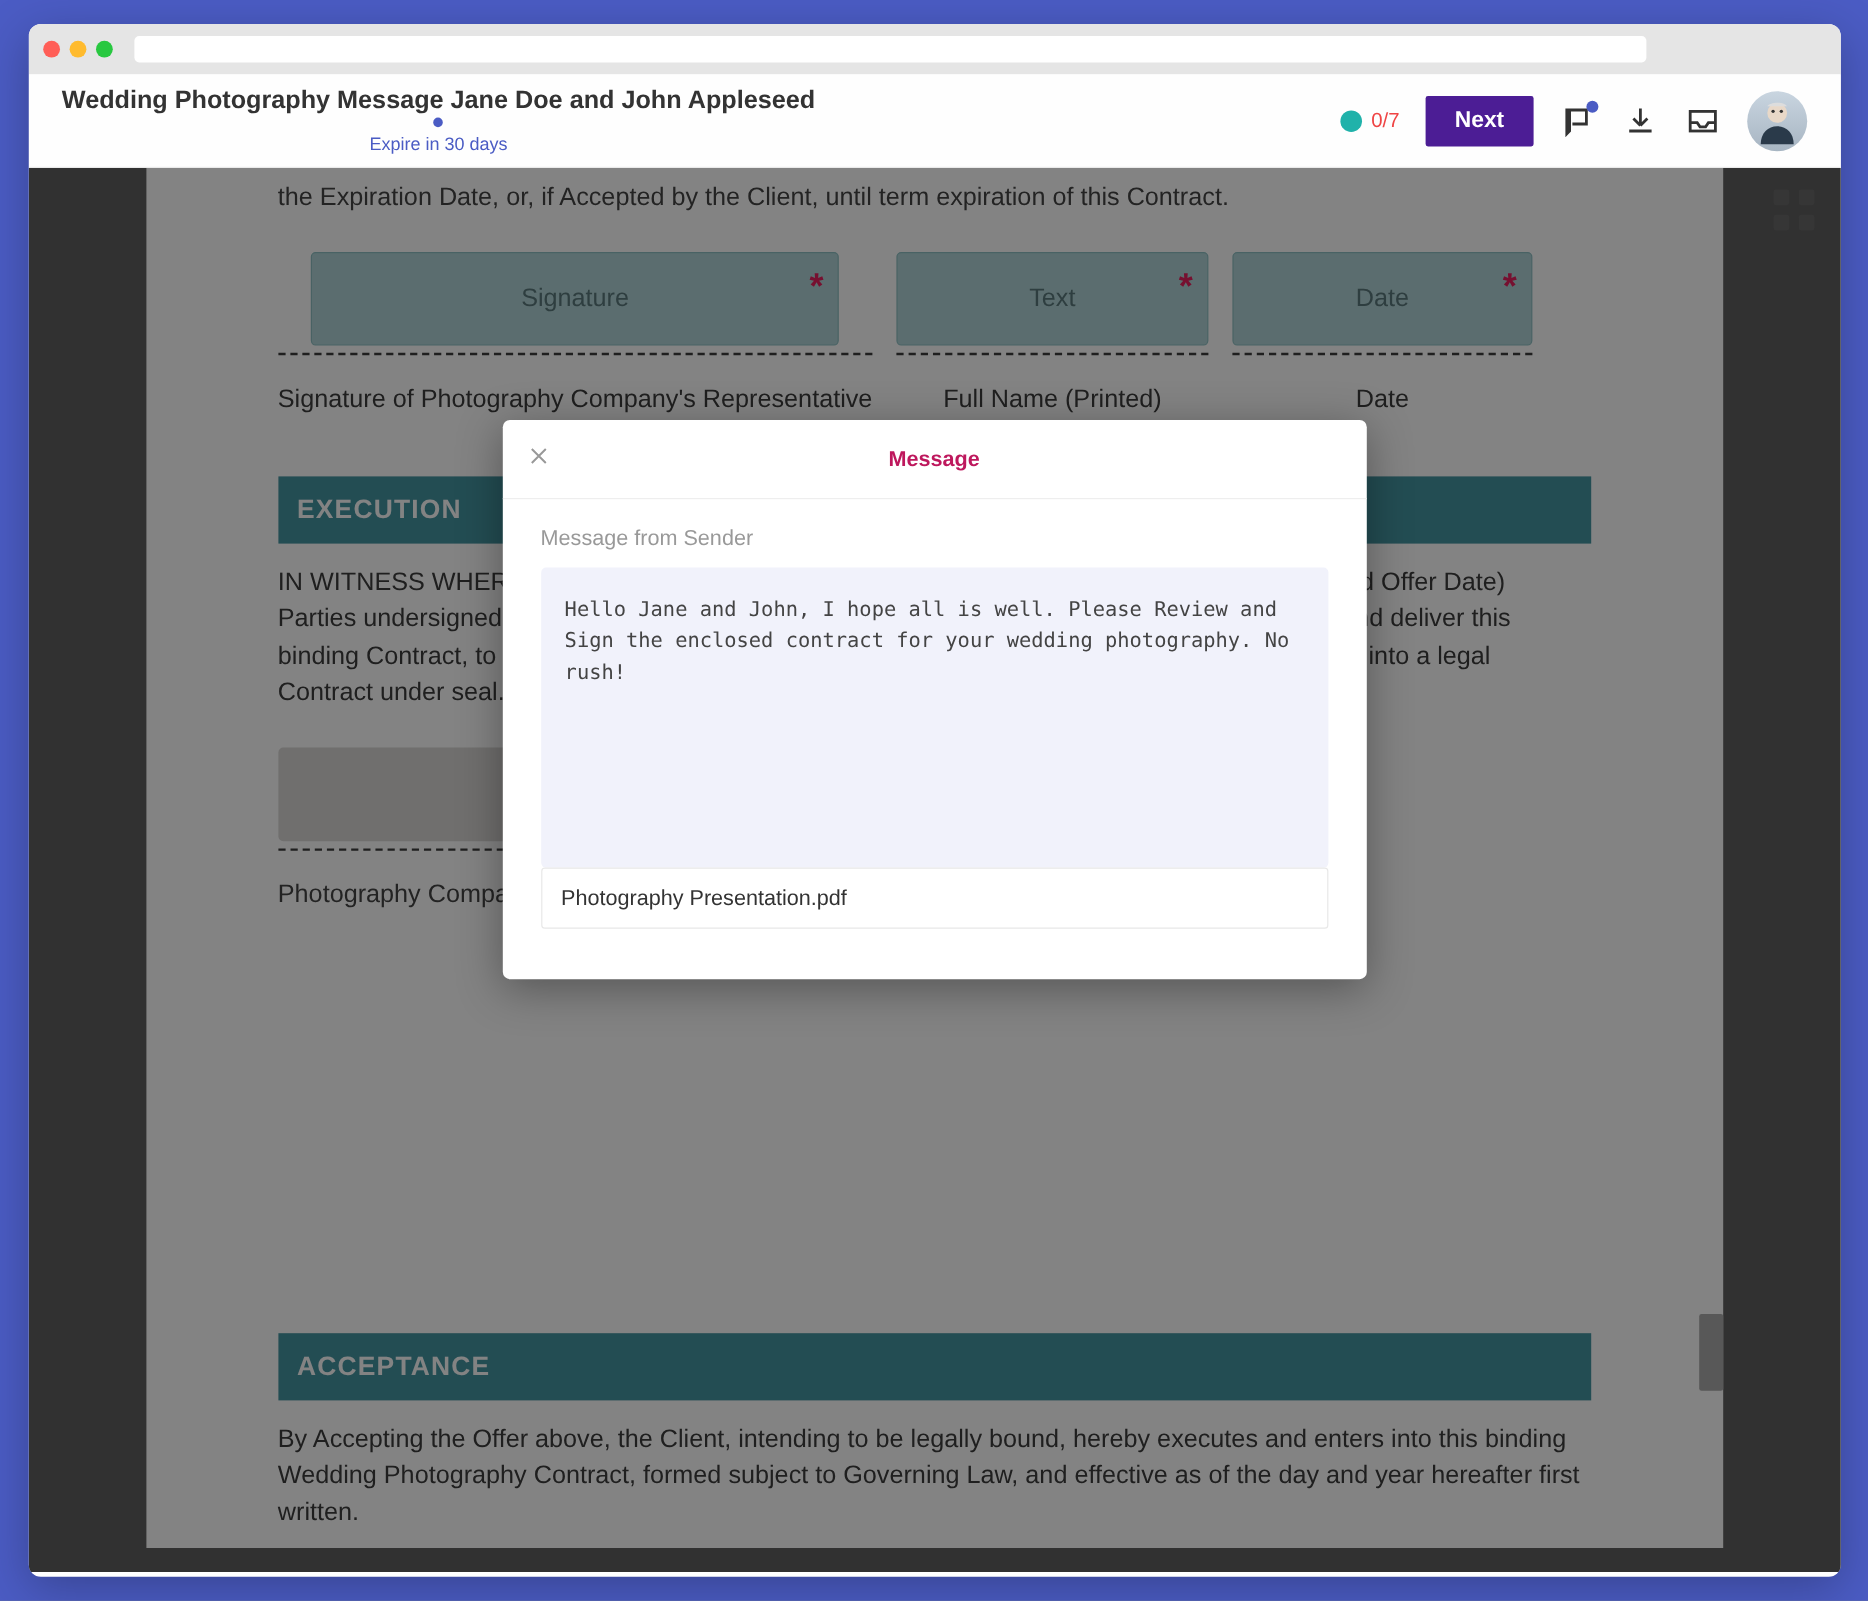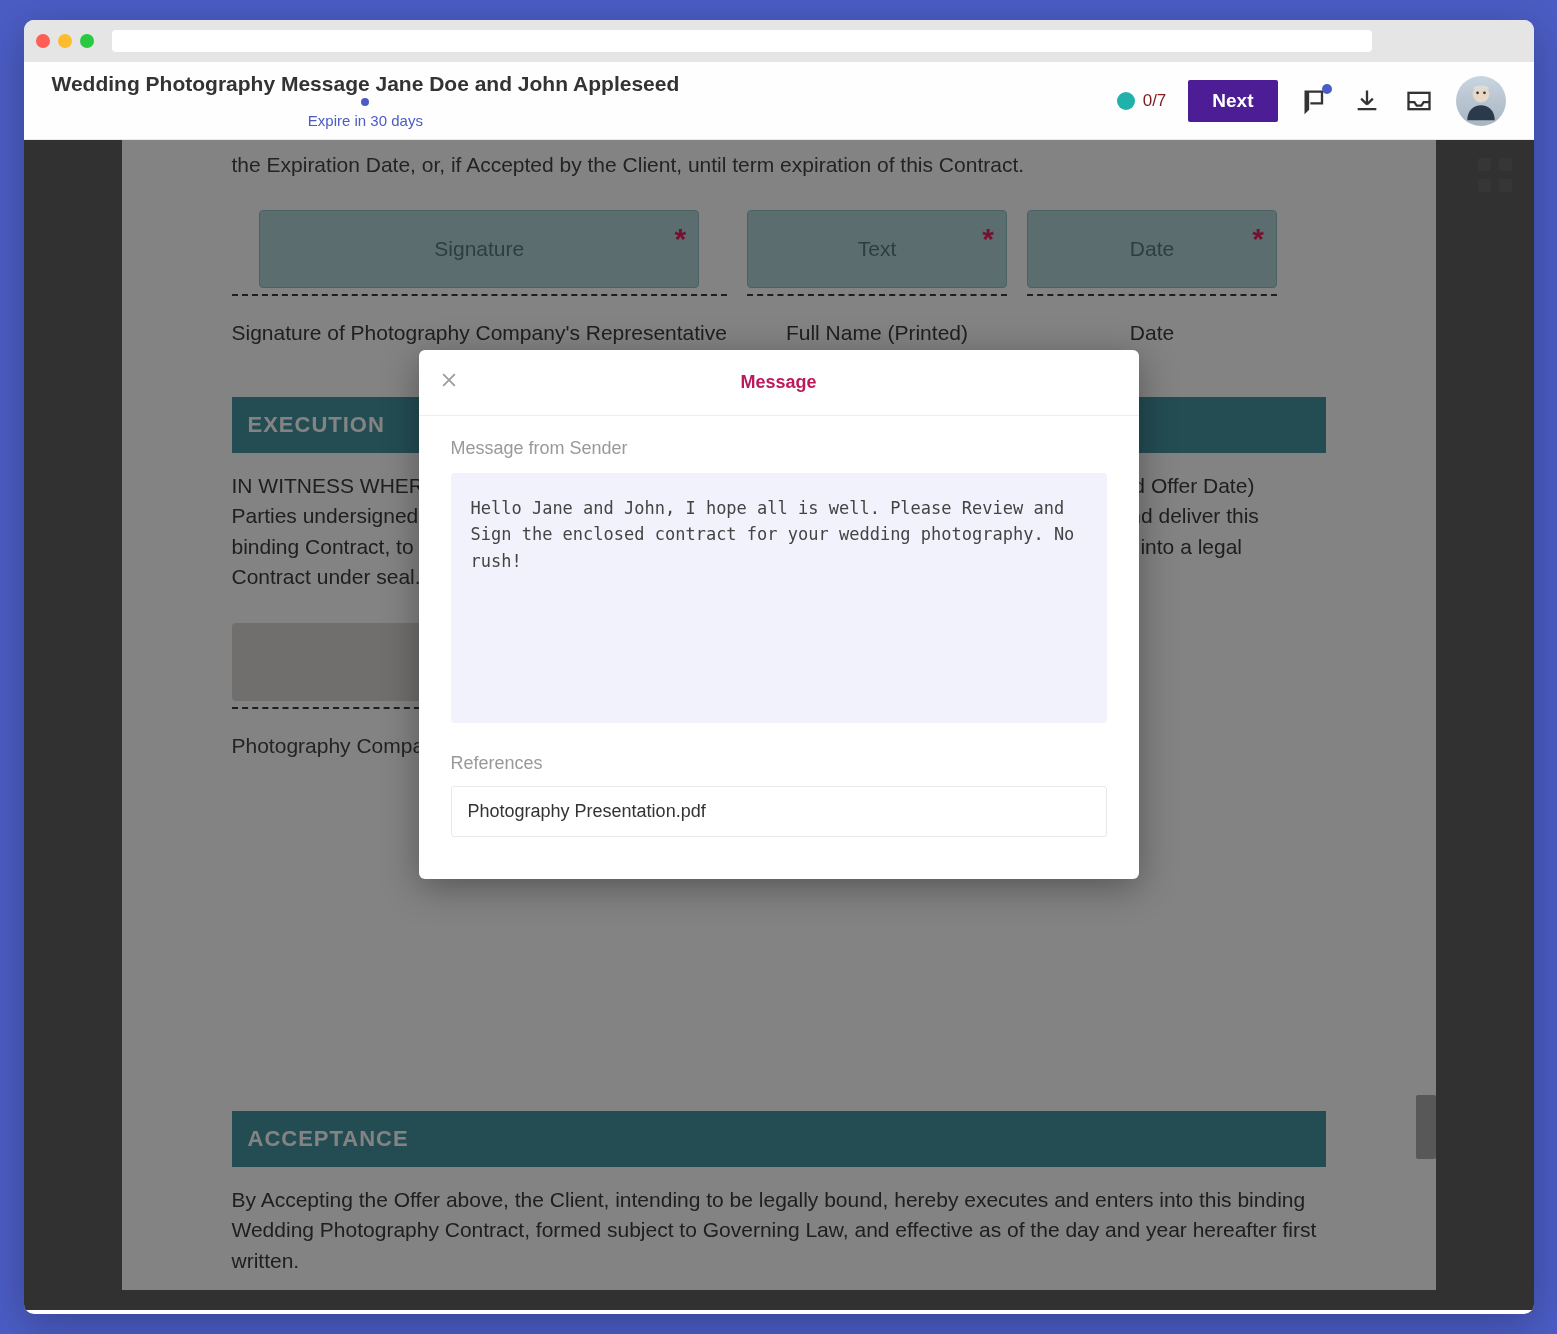--- a/index.html
+++ b/index.html
@@ -52,21 +52,21 @@
     justify-content: space-between;
   }
   .header-left { display: flex; flex-direction: column; gap: 2px; }
   .doc-title { font-weight: 700; color: #333; font-size: 21px; }
   .expire-line { display: flex; align-items: center; gap: 6px; font-size: 15px; color: #4b5cc4; flex-direction: column; }
   .expire-dot { width:8px;height:8px;border-radius:50%;background:#4b5cc4; }
 
   .header-right { display: flex; align-items: center; gap: 22px; }
   .progress { display:flex; align-items:center; gap:8px; }
   .progress-dot { width:18px;height:18px;border-radius:50%;background:#20b2aa; }
-  .progress-text { font-size: 17px; color: #7f1d1d; }
+  .progress-text { font-size: 17px; color: #ef4444; }
   .next-btn {
     background:#4c1d95; color:#fff; font-size:19px; font-weight:600;
     border:none; border-radius:2px; padding:10px 24px; cursor:pointer;
   }
   .icon-btn {
     width:30px; height:30px; display:flex; align-items:center; justify-content:center;
     cursor:pointer; color:#333;
   }
   .flag-wrap { position: relative; }
   .flag-badge { position:absolute; top:-2px; right:-2px; width:10px; height:10px; background:#4b5cc4; border-radius:50%; }
@@ -284,19 +284,18 @@
         <div class="modal-close">
           <svg viewBox="0 0 24 24" width="20" height="20" stroke="#999" stroke-width="2">
               <path d="M5 5l14 14M19 5L5 19"></path>
             </svg>
         </div>
         <div class="modal-title">Message</div>
       </div>
       <div class="modal-body">
         <div class="modal-label">Message from Sender</div>
         <div class="msg-box">Hello Jane and John, I hope all is well. Please Review and Sign the enclosed contract for your wedding photography. No rush!</div>
-        <div class="refs-label">References</div>
         <div class="ref-item">Photography Presentation.pdf</div>
       </div>
     </div>
 
   </div>
 </div>
 
 </body></html>

